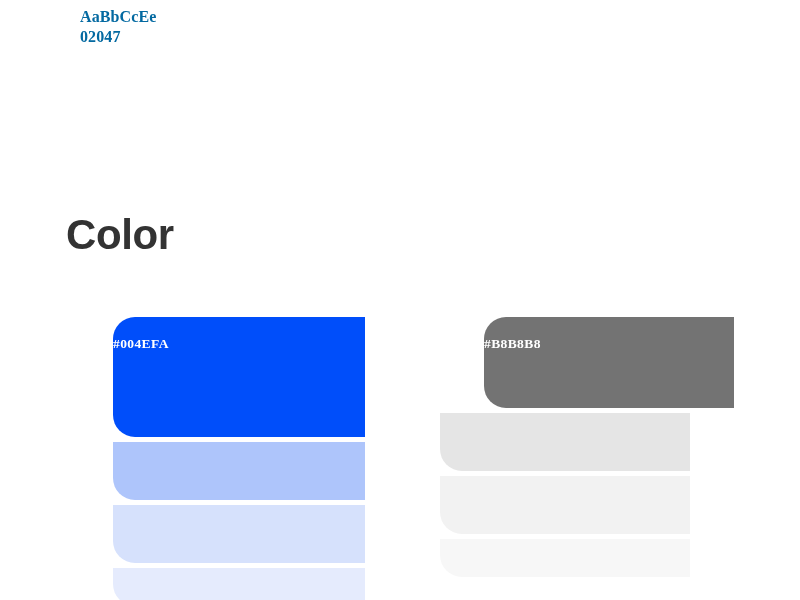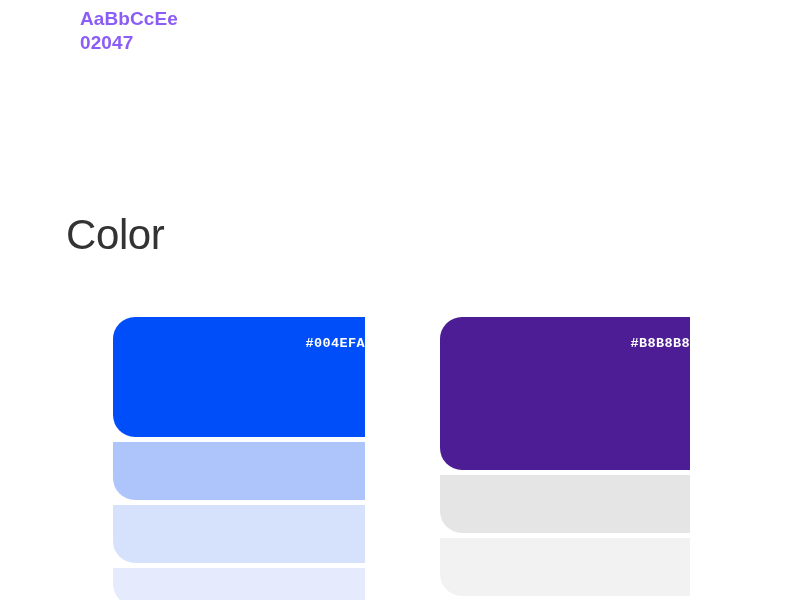--- a/index.html
+++ b/index.html
@@ -17,24 +17,24 @@
   }
 
   
   #type-specimen {
     position: absolute;
     left: 80px;
     top: 7px;
     line-height: 1.28;
   }
   #type-specimen .spec-line {
-    font-family: Liberation Sans, sans-serif;
-    font-size: 19px;
+    font-family: Liberation Serif, serif;
+    font-size: 16px;
     font-weight: bold;
-    color: #8b5cf6;
+    color: #0369a1;
     letter-spacing: 0.1px;
     white-space: nowrap;
   }
 
   
   #decor-wordmark {
     position: absolute;
     right: -64px;
     top: -34px;
     width: 230px;
@@ -43,21 +43,21 @@
     overflow: hidden;
   }
 
   
   #section-title {
     position: absolute;
     left: 66px;
     top: 214px;
     font-family: "Liberation Sans", sans-serif;
     font-size: 42px;
-    font-weight: normal;
+    font-weight: bold;
     color: #333333;
     letter-spacing: -0.4px;
     line-height: 1;
   }
 
   
   #palette {
     position: absolute;
     left: 0;
     top: 0;
@@ -86,22 +86,22 @@
     border-bottom-right-radius: 0;
   }
   .swatch-gap {
     height: 5px;
   }
   .swatch-label {
     position: absolute;
     top: 19px;
     left: 0;
     right: 0;
-    text-align: right;
-    font-family: Liberation Mono, monospace;
+    text-align: left;
+    font-family: Liberation Serif, serif;
     font-size: 13.5px;
     font-weight: bold;
     color: #ffffff;
     letter-spacing: 0.4px;
   }
 </style>
 </head>
 <body>
 
 <div id="type-specimen">
@@ -121,21 +121,21 @@
         <div class="swatch-label" style="color: rgb(255, 255, 255);">#004EFA</div>
       </div>
       <div class="swatch-gap"></div>
       <div class="swatch-chip tint" style="background: rgb(174, 197, 251); height: 58px; width: 252px;"></div>
       <div class="swatch-gap"></div>
       <div class="swatch-chip tint" style="background: rgb(214, 225, 252); height: 58px; width: 252px;"></div>
       <div class="swatch-gap"></div>
       <div class="swatch-chip tint" style="background: rgb(229, 235, 253); height: 38px; width: 252px;"></div>
     </div>
     <div class="swatch-column" style="left: 440px; width: 250px;">
-      <div class="swatch-chip primary" style="background: #4c1d95; height: 153px; width: 250px;">
+      <div class="swatch-chip primary" style="background: #737373; height: 91px; width: 250px; margin-left: 44px;">
         <div class="swatch-label" style="color: rgb(255, 255, 255);">#B8B8B8</div>
       </div>
       <div class="swatch-gap"></div>
       <div class="swatch-chip tint" style="background: rgb(229, 229, 229); height: 58px; width: 250px;"></div>
       <div class="swatch-gap"></div>
       <div class="swatch-chip tint" style="background: rgb(242, 242, 242); height: 58px; width: 250px;"></div>
       <div class="swatch-gap"></div>
       <div class="swatch-chip tint" style="background: rgb(247, 247, 247); height: 38px; width: 250px;"></div>
     </div>
   </div>

